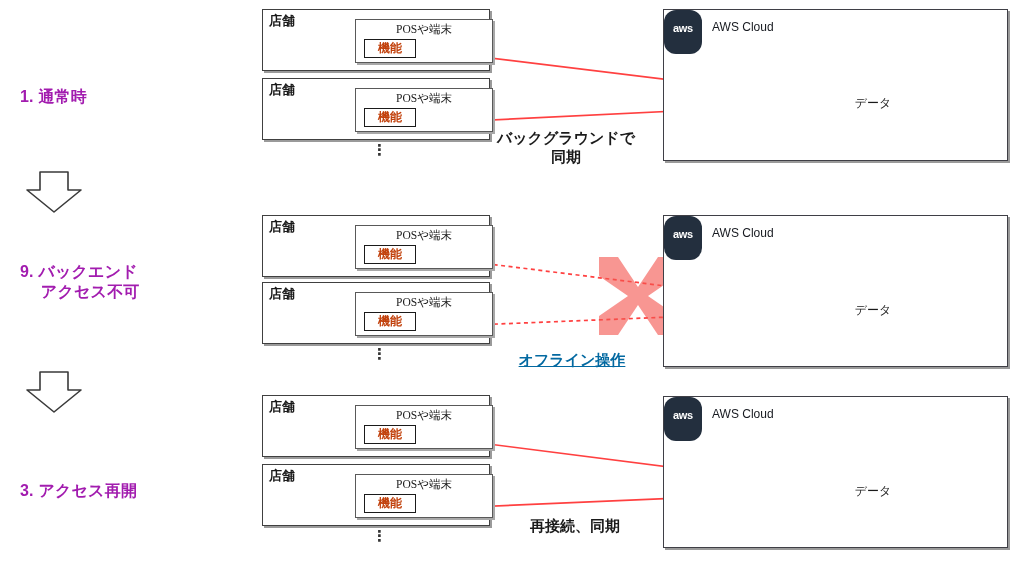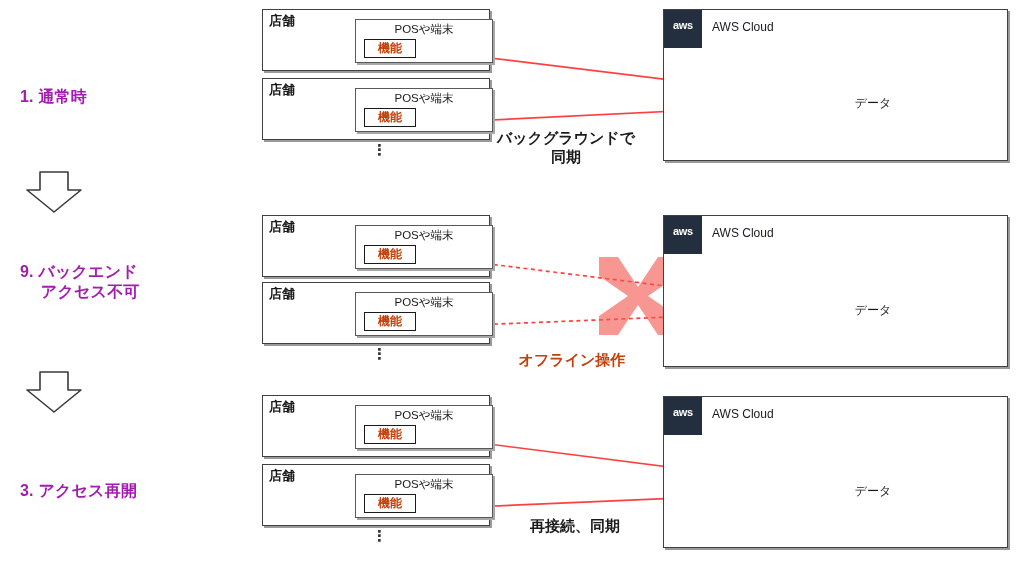--- a/index.html
+++ b/index.html
@@ -24,20 +24,21 @@
     letter-spacing:.2px;
   }
 
   
   .store-box{
     position:absolute;
     box-sizing:border-box;
     border:1.6px solid #404040;
     background:#ffffff;
     box-shadow:2px 2px 0 0 #9a9a9a;
+    font-family:Liberation Serif, serif;
   }
   .store-title{
     position:absolute;
     left:6px;top:3px;
     font-size:13px;
     font-weight:700;
     color:#1a1a1a;
     line-height:16px;
     white-space:nowrap;
   }
@@ -81,43 +82,43 @@
   .cloud-box{
     position:absolute;
     box-sizing:border-box;
     border:1.6px solid #3f3f46;
     background:#ffffff;
     box-shadow:2px 2px 0 0 #9a9a9a;
   }
   .aws-badge{
     position:absolute;
     left:0;top:0;
-    width:38px;height:38px;
+    width:38px;height:44px;
     background:#232F3E;
-    display:flex;align-items:center;justify-content:center;
+    display:flex;align-items:center;justify-content:center;border-radius:12px;
   }
   .cloud-title{
     position:absolute;
     left:48px;top:10px;
     font-size:12px;
     color:#16191f;
     white-space:nowrap;
   }
 
   
   .caption{
     position:absolute;
     font-size:15px;
     font-weight:700;
     line-height:19px;
     text-align:center;
     white-space:pre-line;
     color:#1a1a1a;
   }
-  .caption.offline{color:#c2410c;}
+  .caption.offline{color:#0369a1;text-decoration:underline;}
 
   svg.layer{position:absolute;left:0;top:0;width:1024px;height:576px;pointer-events:none;}
 </style>
 </head>
 <body>
 
 <div id="stage">
 
   <svg class="layer" viewBox="0 0 1024 576">
     <defs>

